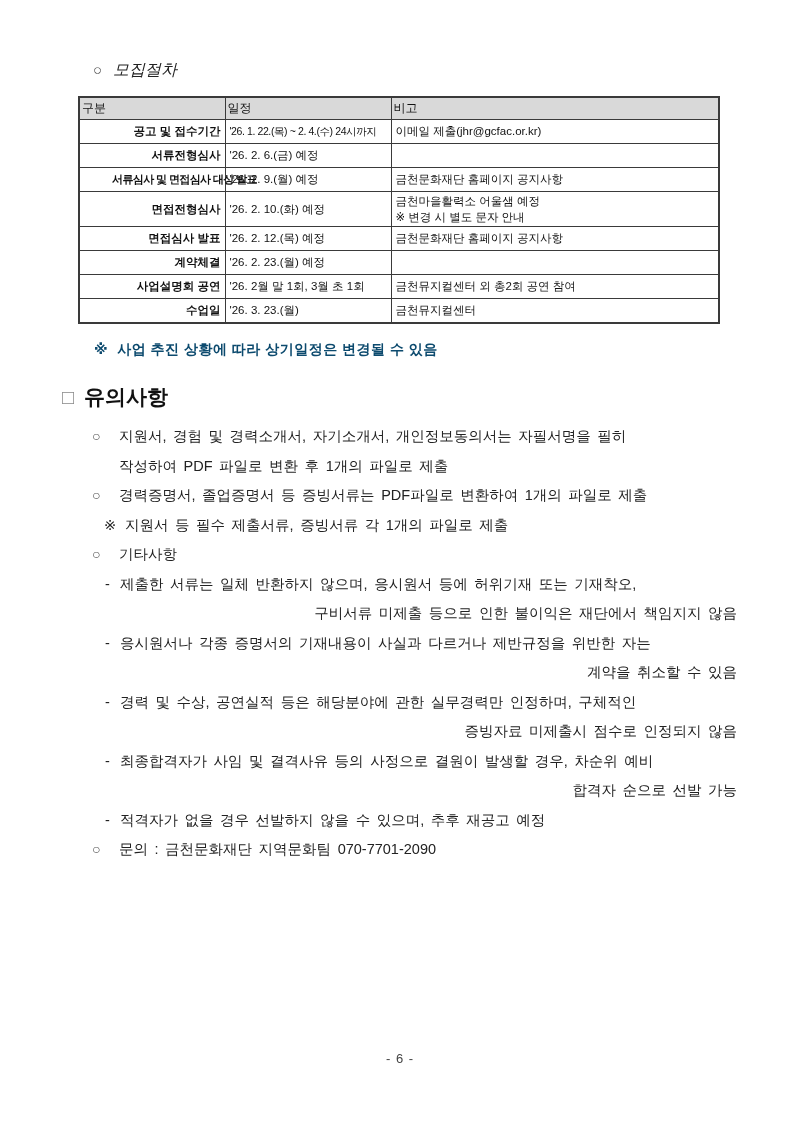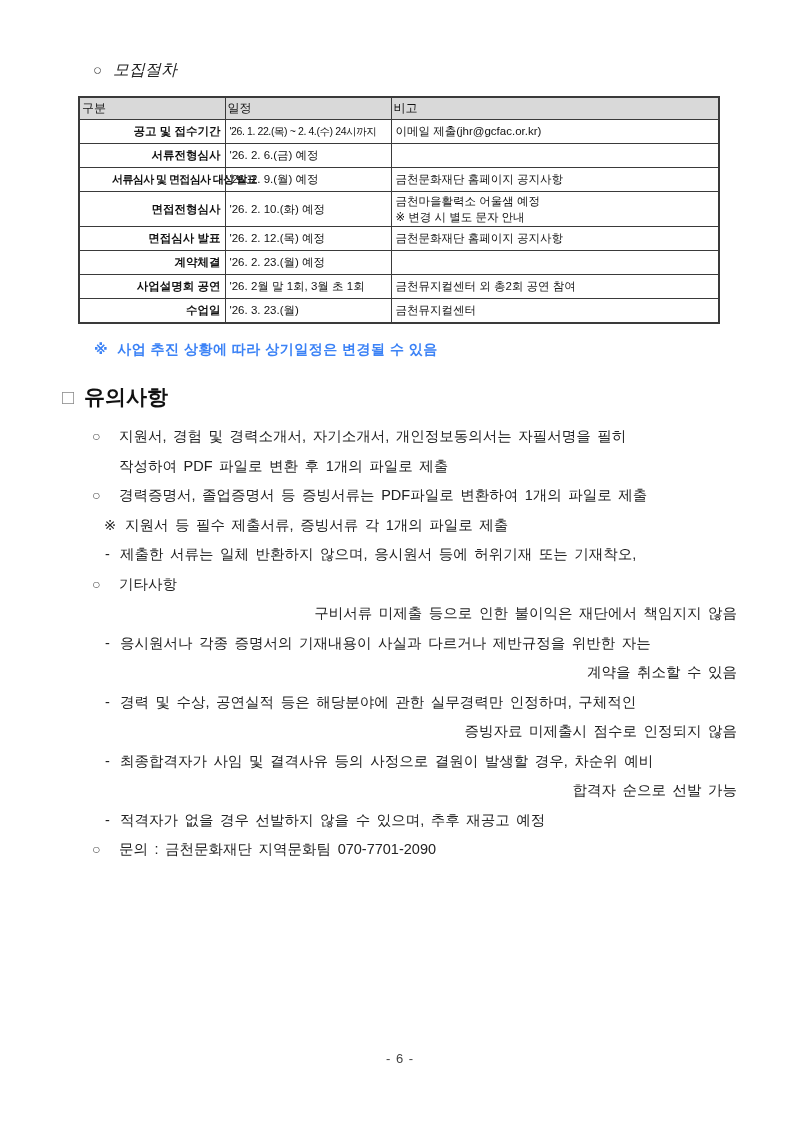--- a/index.html
+++ b/index.html
@@ -27,21 +27,21 @@
   }
   table.sched td { height:21px; padding:1px 4px; }
   td.cat { text-align:right; font-weight:bold; white-space:nowrap; padding:1px 2px; }
   td.cat.tight { font-size:11px; letter-spacing:-0.6px;padding-left:32px; }
   td.sch { text-align:left; padding-left:7px; white-space:nowrap; }
   td.sch.tight { font-size:10.5px; letter-spacing:-0.4px; }
   td.note { text-align:left; padding-left:7px; }
   td.note .nl { line-height:16px; }
 
   
-  .tblfoot { margin:17px 0 0 94px; font-size:14px; font-weight:bold; color:#3b82f6; letter-spacing:0.5px; }
+  .tblfoot { margin:17px 0 0 94px; font-size:14px; font-weight:bold; color:#0c4a6e; letter-spacing:0.5px; }
   .tblfoot .mk { margin-right:9px; }
 
   
   .notes-head { margin:24px 0 0 62px; font-size:21px; font-weight:bold; color:#111; }
   .mk-square { color:#888; font-weight:400; margin-right:10px; font-size:20px; }
 
   
   .notes {
     margin:11px 0 0 92px; width:645px;
     font-size:14.5px; line-height:29.5px; color:#222; word-spacing:2.5px;
@@ -146,25 +146,25 @@
       <span>작성하여 PDF 파일로 변환 후 1개의 파일로 제출</span>
     </div>
 
     <div class="nr">
       <span class="mko">○</span><span>경력증명서, 졸업증명서 등 증빙서류는 PDF파일로 변환하여 1개의 파일로 제출</span>
     </div>
     <div class="nr subr">
       <span class="mks">※</span><span>지원서 등 필수 제출서류, 증빙서류 각 1개의 파일로 제출</span>
     </div>
 
+    <div class="nr">
+      <span class="mko">○</span><span>기타사항</span>
+    </div>
     <div class="nr dashr">
       <span class="mkd">-</span><span>제출한 서류는 일체 반환하지 않으며, 응시원서 등에 허위기재 또는 기재착오,</span>
-    </div>
-    <div class="nr">
-      <span class="mko">○</span><span>기타사항</span>
     </div>
     <div class="nr dashc">
       <span>구비서류 미제출 등으로 인한 불이익은 재단에서 책임지지 않음</span>
     </div>
     <div class="nr dashr">
       <span class="mkd">-</span><span>응시원서나 각종 증명서의 기재내용이 사실과 다르거나 제반규정을 위반한 자는</span>
     </div>
     <div class="nr dashc">
       <span>계약을 취소할 수 있음</span>
     </div>

